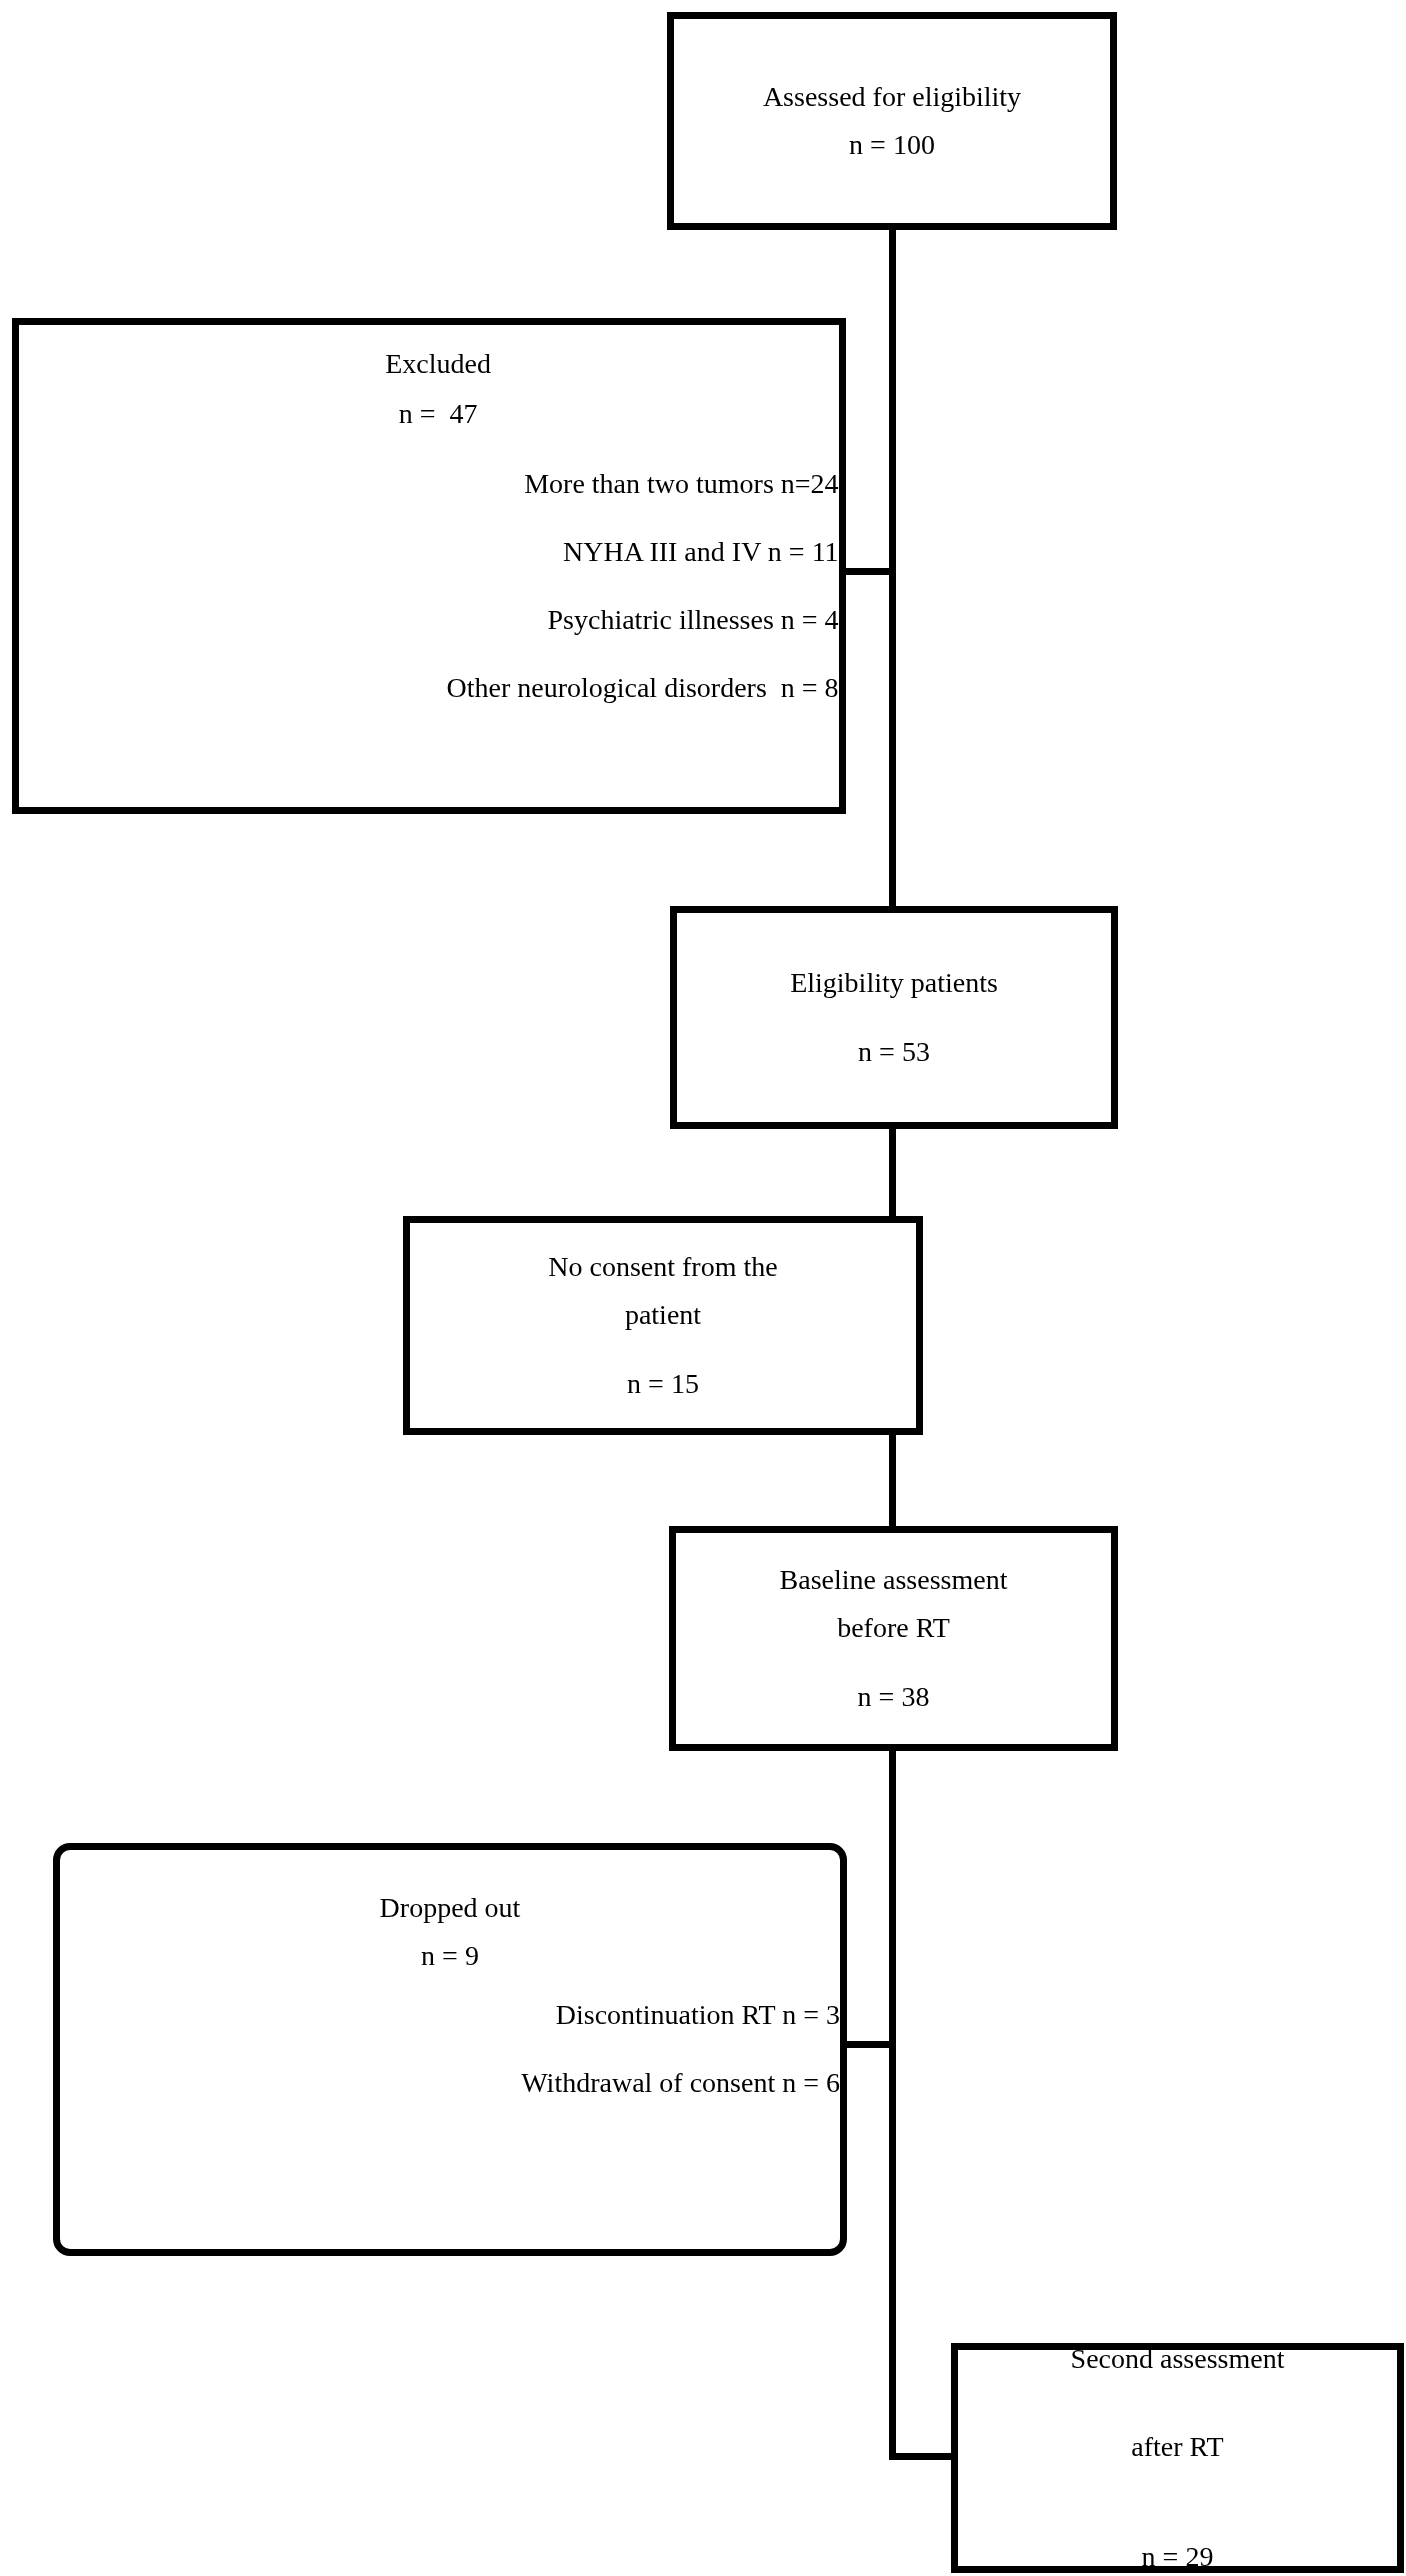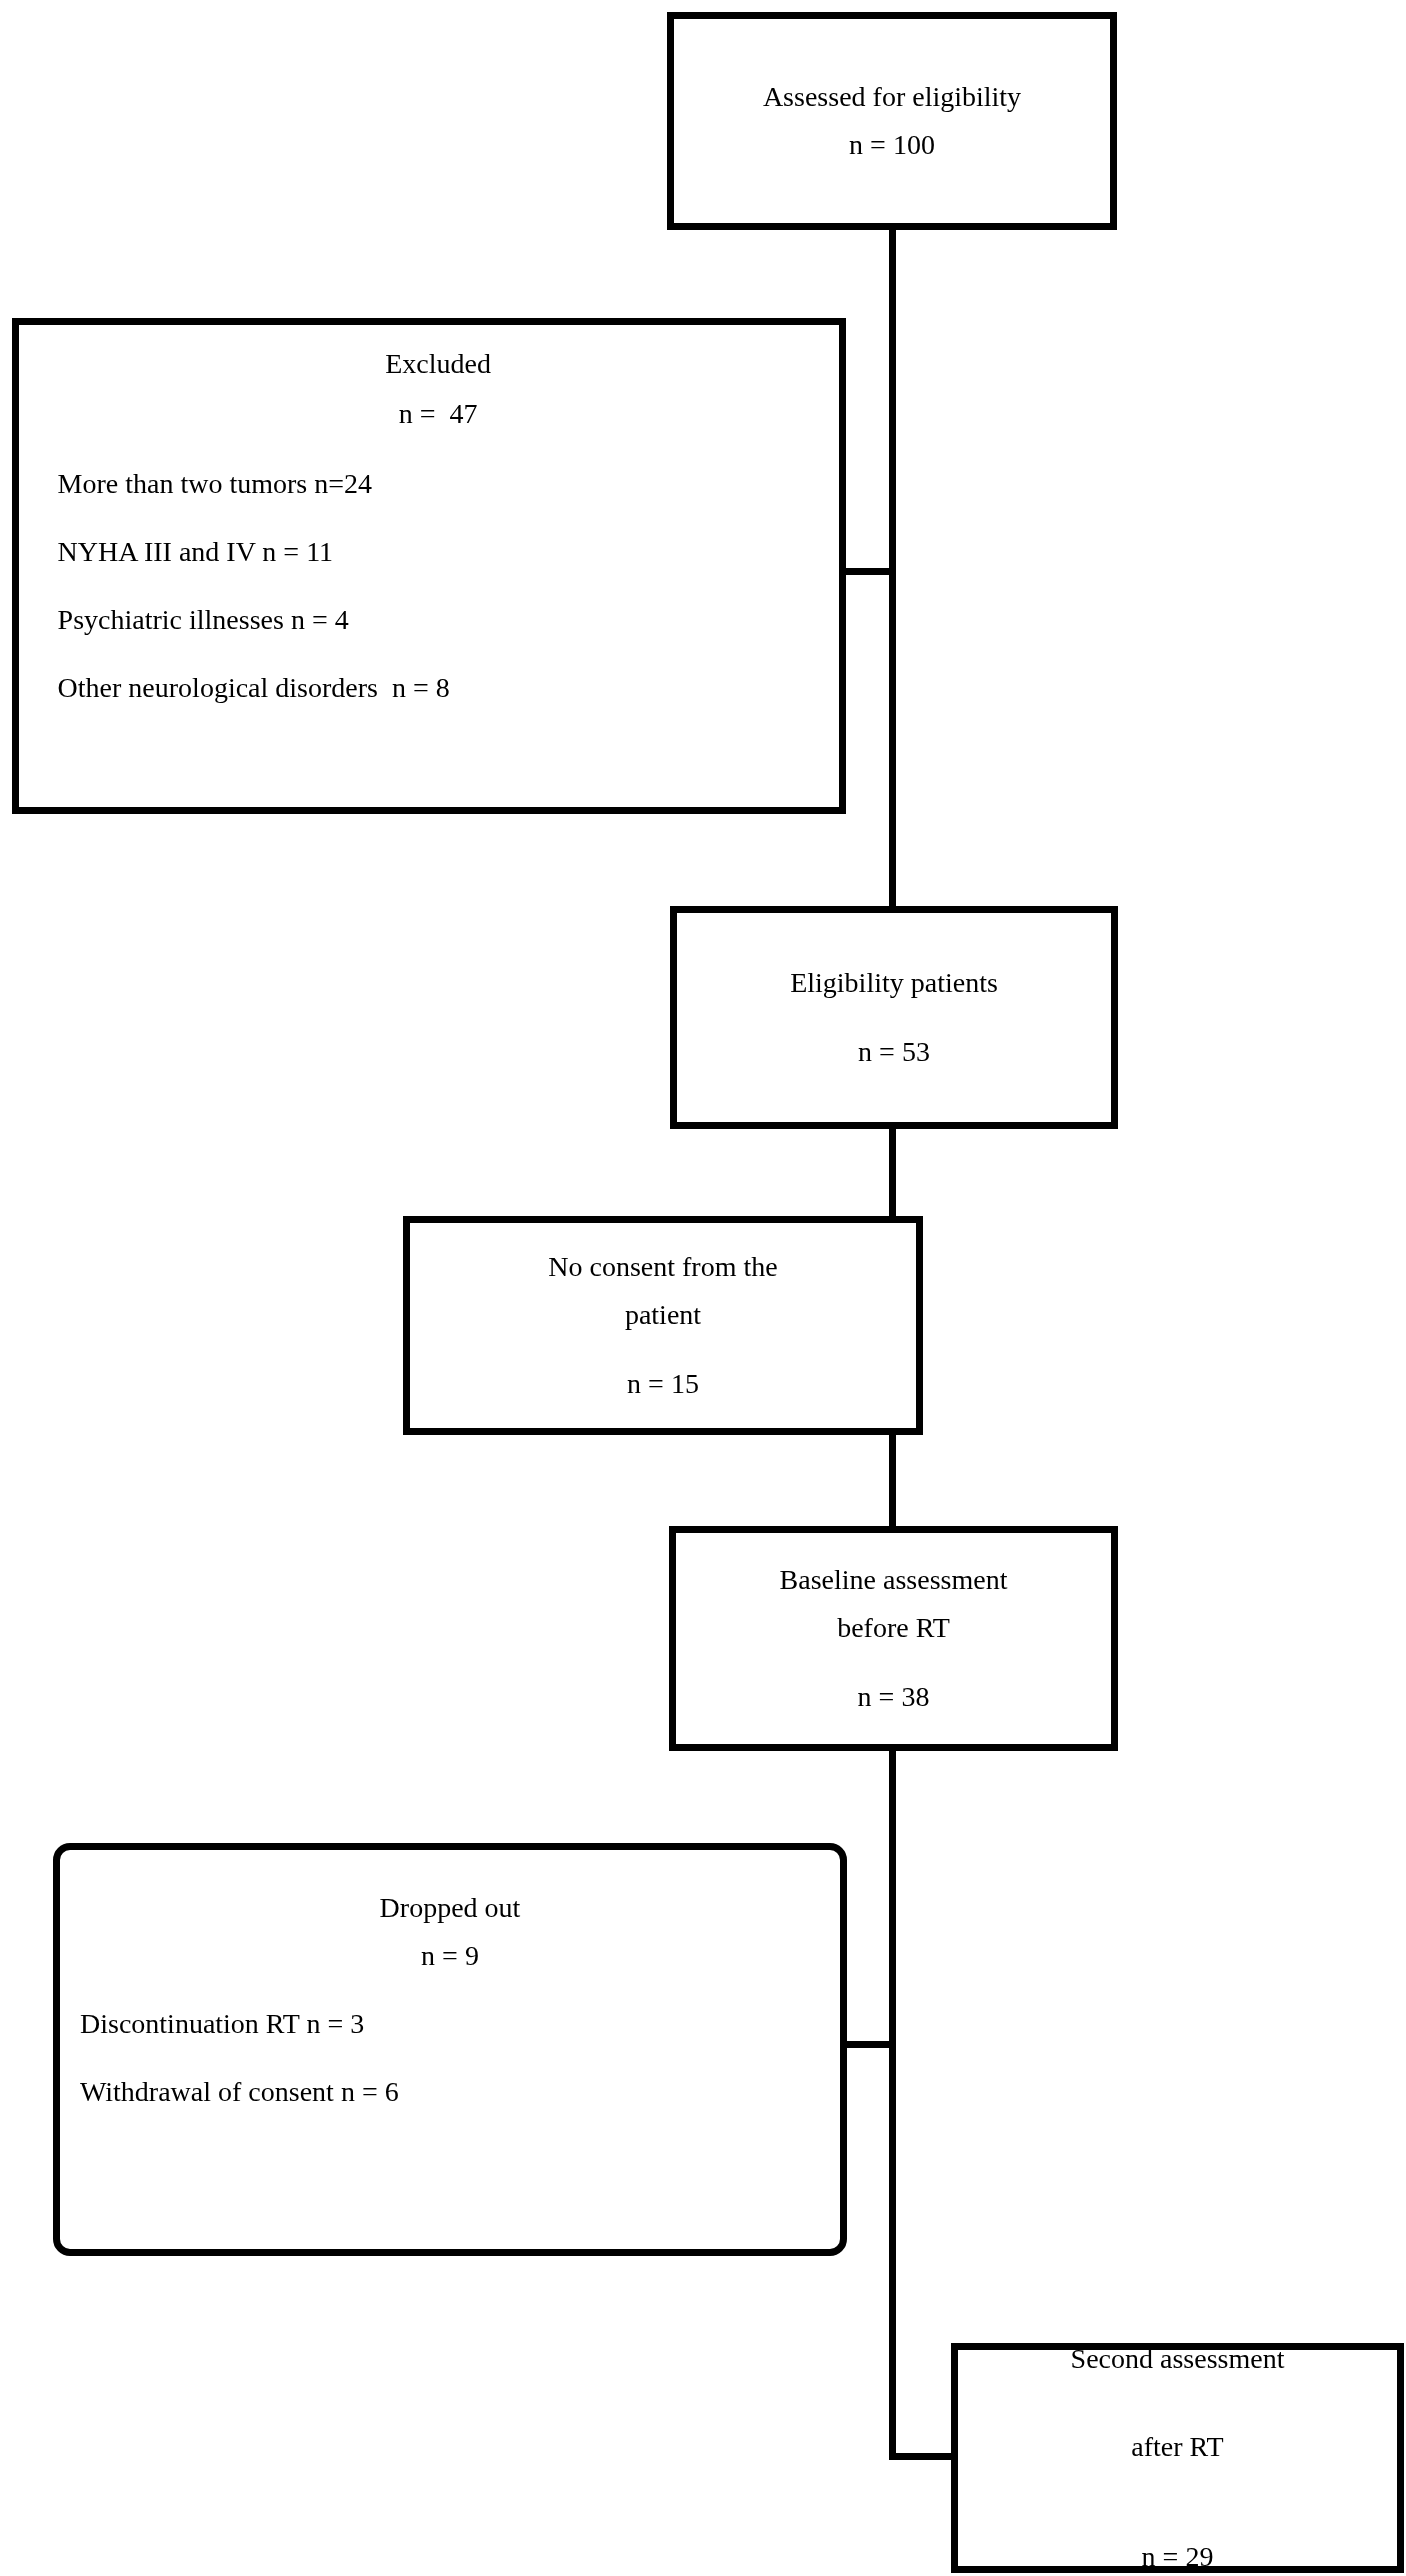--- a/index.html
+++ b/index.html
@@ -23,21 +23,21 @@
     z-index:2;
     font-size:28px;
     line-height:48px;
   }
   .fbox.vcenter{justify-content:center;}
   .txt{white-space:pre-wrap;text-align:center;}
   .n-gap{margin-top:21.7px;}
   .n-gap-sm{margin-top:2.3px;}
   .items{
     align-self:stretch;
-    text-align:left;
+    text-align:right;
     padding-left:20px;
     margin-top:21.7px;
   }
   .item{white-space:pre-wrap;}
   .item + .item{margin-top:20px;}
   .line{
     position:absolute;
     background:#000000;
     z-index:1;
   }
@@ -86,21 +86,21 @@
 
   <div class="fbox vcenter" style="left:669px; top:1526px; width:449px; height:225px;">
     <div class="txt">Baseline assessment</div>
     <div class="txt">before RT</div>
     <div class="txt n-gap">n = 38</div>
   </div>
 
   <div class="fbox" style="left:53px; top:1843px; width:794px; height:413px; padding-top:34px;border-radius:17px;">
     <div class="txt">Dropped out</div>
     <div class="txt">n = 9</div>
-    <div class="items" style="margin-top:20px;">
+    <div class="items" style="margin-top:11px;">
       <div class="item">Discontinuation RT n = 3</div>
       <div class="item">Withdrawal of consent n = 6</div>
     </div>
   </div>
 
   <div class="fbox vcenter" style="left:951px; top:2343px; width:453px; height:230px;gap:40px;">
     <div class="txt">Second assessment</div>
     <div class="txt">after RT</div>
     <div class="txt n-gap">n = 29</div>
   </div>

